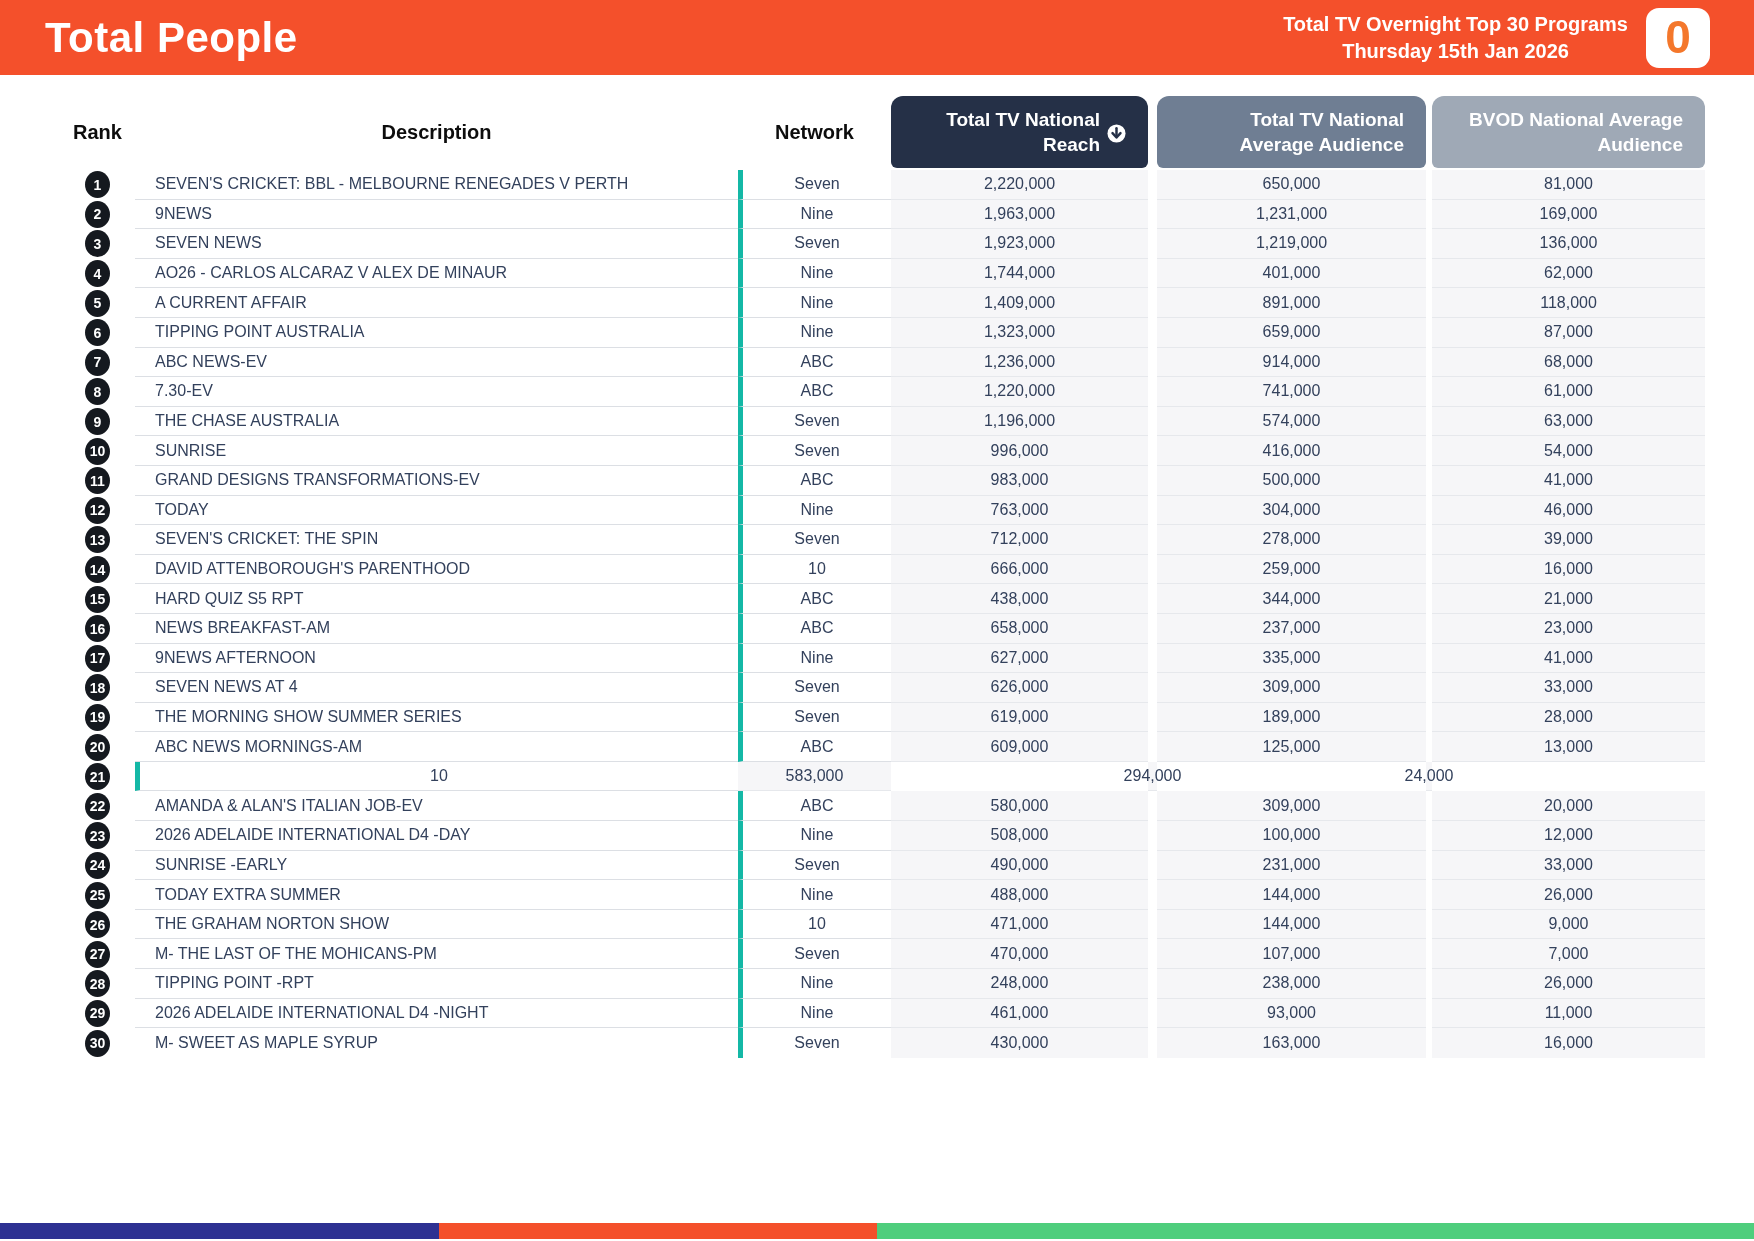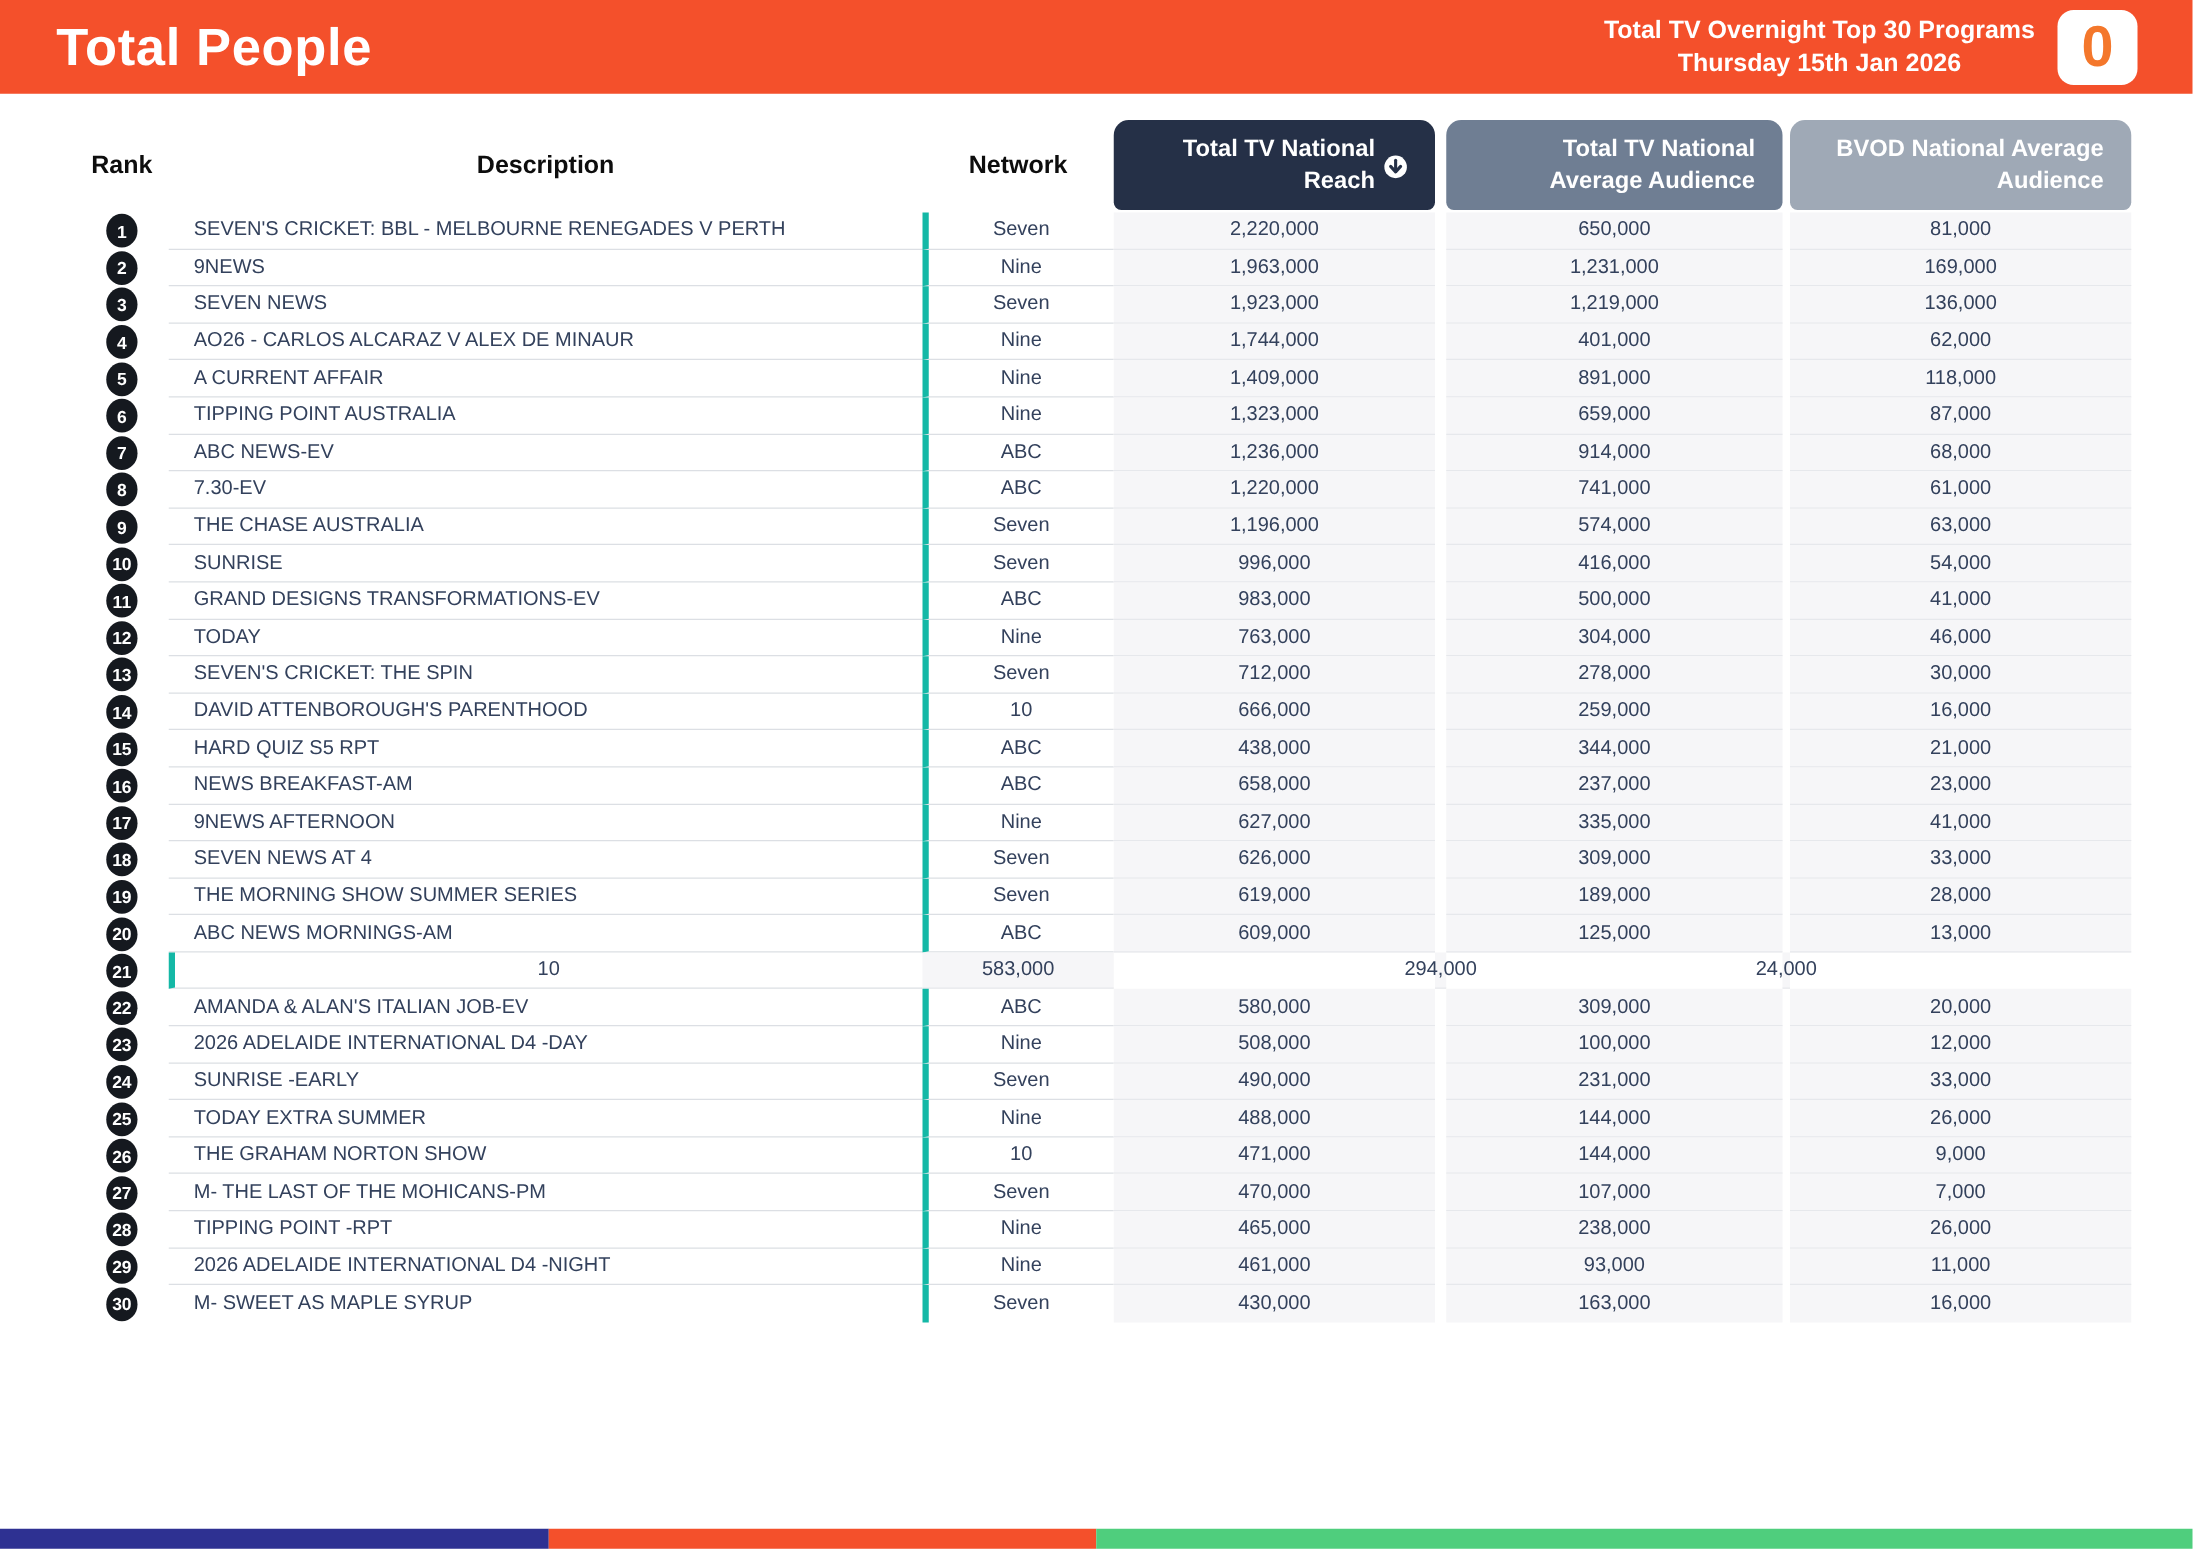--- a/index.html
+++ b/index.html
@@ -296,21 +296,21 @@
   <div class="grid-row trow">
     <div class="cell cell-rank">
       <span class="badge">13</span>
     </div>
     <div class="cell cell-desc">SEVEN'S CRICKET: THE SPIN</div>
     <div class="cell cell-net">Seven</div>
     <div class="cell cell-num">712,000</div>
     <div class="gap-col"></div>
     <div class="cell cell-num">278,000</div>
     <div class="gap-col"></div>
-    <div class="cell cell-num">30,000</div>
+    <div class="cell cell-num">39,000</div>
   </div>
 
   <div class="grid-row trow">
     <div class="cell cell-rank">
       <span class="badge">14</span>
     </div>
     <div class="cell cell-desc">DAVID ATTENBOROUGH'S PARENTHOOD</div>
     <div class="cell cell-net">10</div>
     <div class="cell cell-num">666,000</div>
     <div class="gap-col"></div>
@@ -486,21 +486,21 @@
     <div class="gap-col"></div>
     <div class="cell cell-num">7,000</div>
   </div>
 
   <div class="grid-row trow">
     <div class="cell cell-rank">
       <span class="badge">28</span>
     </div>
     <div class="cell cell-desc">TIPPING POINT -RPT</div>
     <div class="cell cell-net">Nine</div>
-    <div class="cell cell-num">465,000</div>
+    <div class="cell cell-num">248,000</div>
     <div class="gap-col"></div>
     <div class="cell cell-num">238,000</div>
     <div class="gap-col"></div>
     <div class="cell cell-num">26,000</div>
   </div>
 
   <div class="grid-row trow">
     <div class="cell cell-rank">
       <span class="badge">29</span>
     </div>

